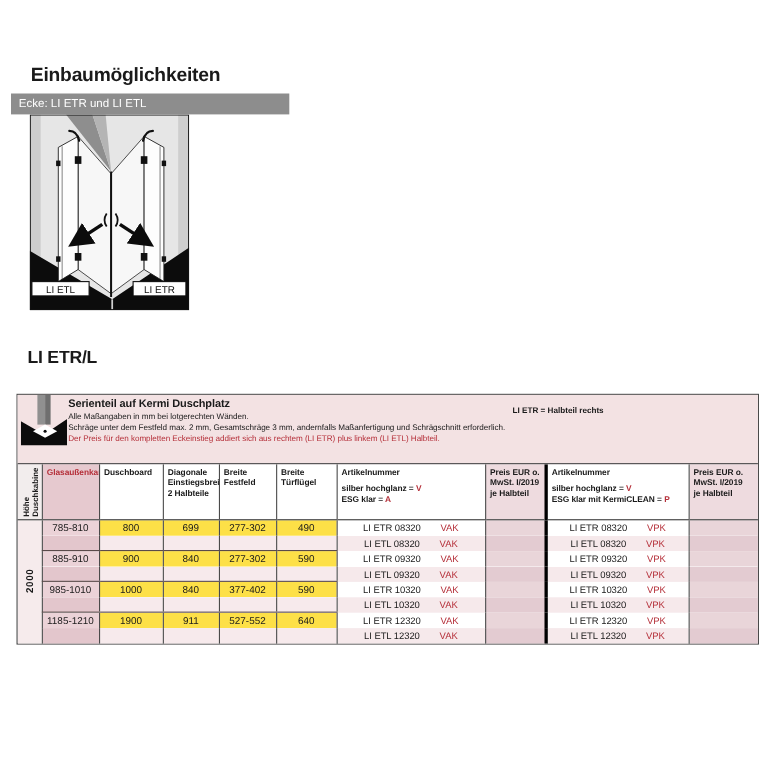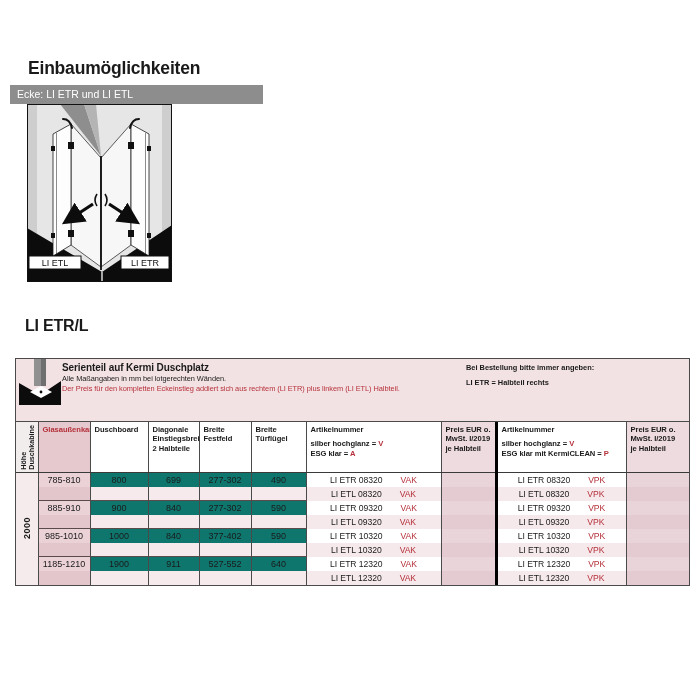--- a/index.html
+++ b/index.html
@@ -51,21 +51,21 @@
   th.thickL, td.thickL { border-left:3px solid #000; }
 
   tr.sub { height:14px; }
   td { vertical-align:middle; text-align:center; }
   td.hoehe { background:#f6ebec; text-align:center; vertical-align:middle; }
   .vtext { writing-mode:vertical-rl; transform:rotate(180deg); display:inline-block;
            font-size:7.2px; font-weight:bold; line-height:1.15; letter-spacing:0; }
   td.hoehe .vtext { font-size:9px; font-weight:bold; letter-spacing:0.5px; }
   td.glas-t { background:#ebd2d7; }
   td.glas-b { background:#e3c6cc; }
-  td.dim-t { background:#0f766e; }
+  td.dim-t { background:#fde047; }
   td.dim-b { background:#f7eaec; }
   td.pe { border-bottom:1px solid #5a4a4a; }
   tr.lastpair td.pe { border-bottom:none; }
   td.art { background:#fff; font-size:8.6px; letter-spacing:-0.05px; }
   td.art.stripe { background:#f6e9eb; }
   td.art .red { color:#b5303a; margin-left:18px; }
   td.price { background:#e9d5d9; }
   td.price.dk { background:#e3cbd1; }
 </style>
 </head>
@@ -138,24 +138,24 @@
         <rect x="15" y="0" width="7" height="27" fill="#909090"></rect>
         <rect x="22" y="0" width="5" height="27" fill="#6f6f6f"></rect>
         <path d="M0,24 L21,36 L42,22 L42,46 L0,46 Z" fill="#0c0c0c"></path>
         <polygon points="11,33 22,27 33,33 22,39" fill="#fff"></polygon>
         <circle cx="22" cy="33" r="1.4" fill="#0c0c0c"></circle>
       </svg>
     </div>
     <div id="info-text">
       <div id="info-title">Serienteil auf Kermi Duschplatz</div>
       <div class="info-line">Alle Maßangaben in mm bei lotgerechten Wänden.</div>
+      <div class="info-line">Schräge unter dem Festfeld max. 2 mm, Gesamtschräge 3 mm, andernfalls Maßanfertigung und Schrägschnitt erforderlich.</div>
       <div class="info-line red-text">Der Preis für den kompletten Eckeinstieg addiert sich aus rechtem (LI ETR) plus linkem (LI ETL) Halbteil.</div>
     </div>
     <div id="order-note">
-      <div>Bei Bestellung bitte immer angeben:</div>
       <div class="gap"></div>
       <div>LI ETR = Halbteil rechts</div>
     </div>
   </div>
 
   <table>
     <colgroup>
       <col class="c1">
         <col class="c2">
         <col class="c3">

